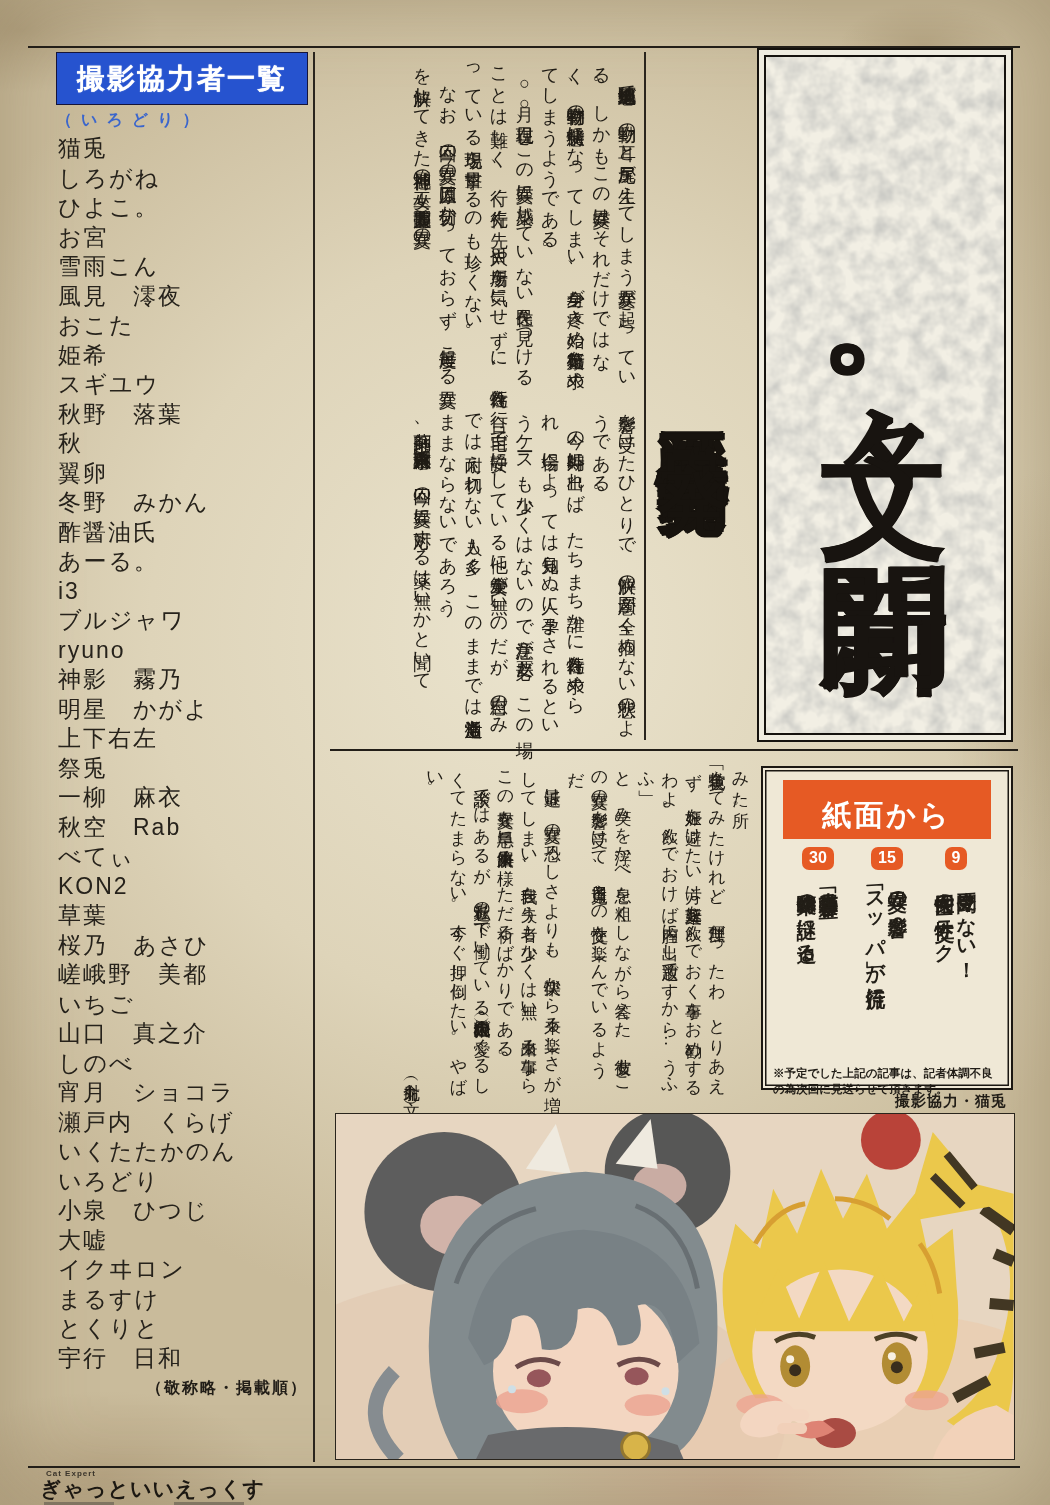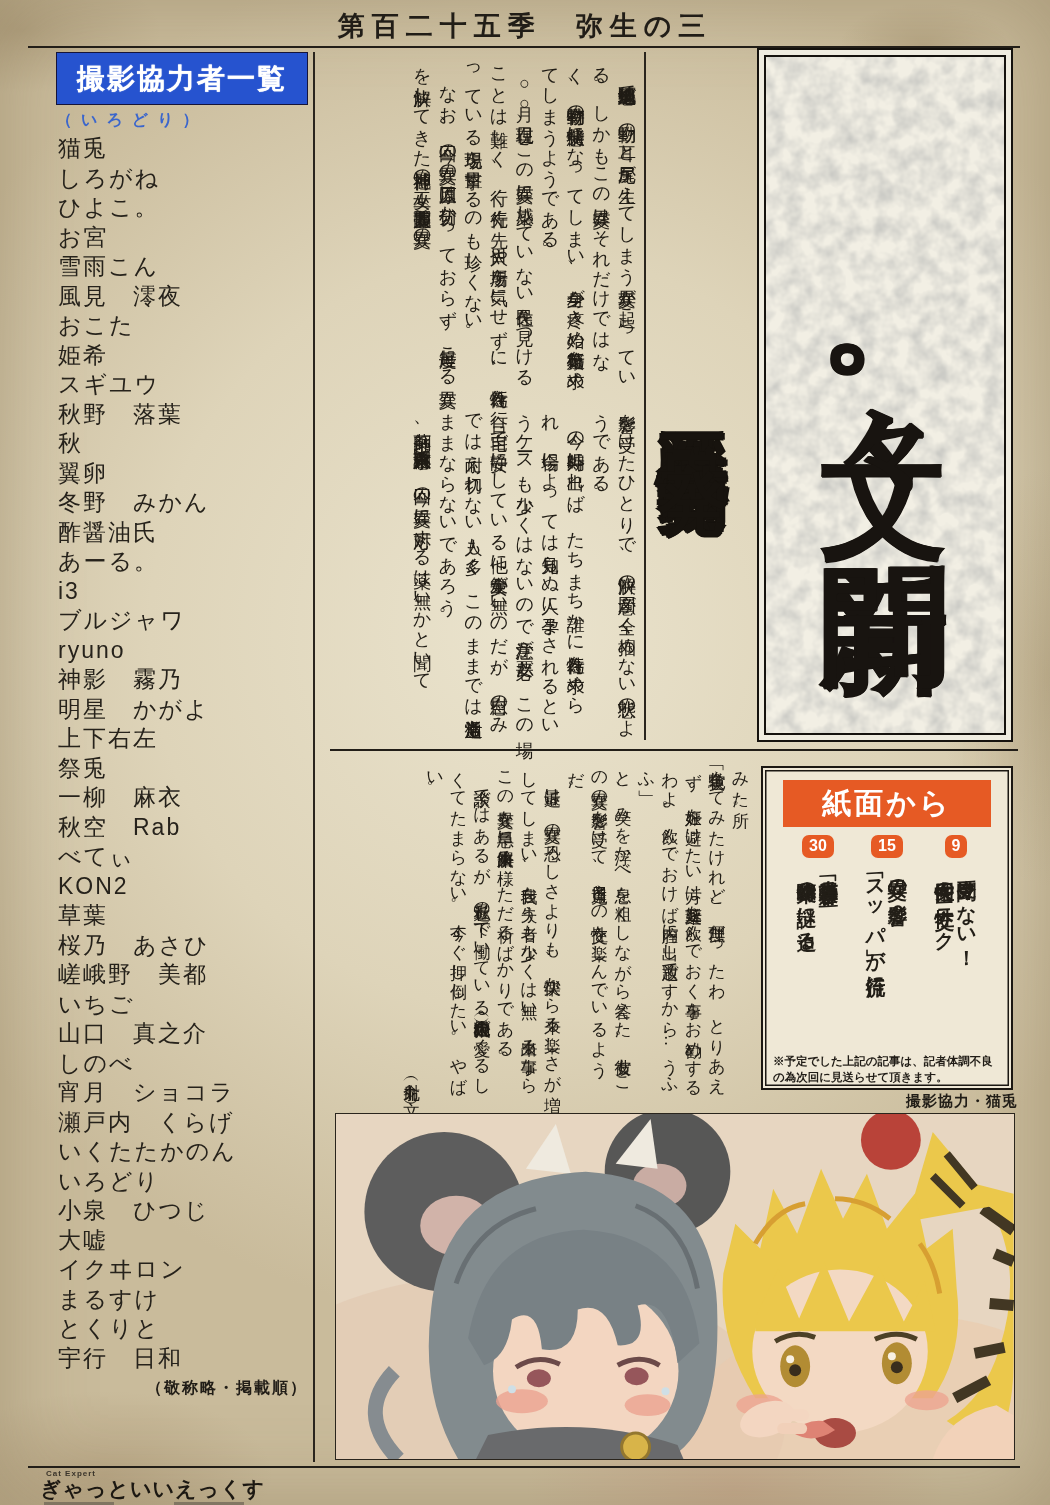--- a/index.html
+++ b/index.html
@@ -61,49 +61,48 @@
   #band1{position:absolute;left:331px;top:55px;width:308px;height:342px;font-size:18px;line-height:25.6px;}
   #band2{position:absolute;left:331px;top:401px;width:308px;height:340px;font-size:18px;line-height:25.6px;}
   #band3{position:absolute;left:338px;top:760px;width:414px;height:328px;font-size:17px;line-height:23.5px;}
   #band3 p:last-child{text-align:end;}
 
   
   .shimen-box{position:absolute;left:761px;top:766px;width:252px;height:324px;box-sizing:border-box;
     border:2px solid #1b1712;box-shadow:inset 0 0 0 2px #efe8d6, inset 0 0 0 3.5px #1b1712;
     background:#efe8d6;padding:10px 8px 6px;}
   .shimen-title{background:#e65a24;color:#fff;font-weight:bold;font-size:29px;text-align:center;
-    letter-spacing:3px;padding:4px 0 3px;margin:2px 12px 8px;}
+    letter-spacing:3px;padding:16px 0 3px;margin:2px 12px 8px;}
   .shimen-items{display:flex;flex-direction:row-reverse;justify-content:space-evenly;
     height:212px;margin-top:2px;}
   .teaser{display:flex;flex-direction:column;align-items:center;}
   .teaser-num{background:#e65a24;color:#fff;font-weight:bold;font-size:16px;line-height:1;
     padding:3px 7px 4px;margin-bottom:7px;border-radius:7px;}
   .teaser-text{writing-mode:vertical-rl;font-weight:bold;font-size:19.5px;line-height:22px;
     letter-spacing:1px;transform:skewY(-3deg);color:#221e17;}
   .shimen-note{font-size:11.5px;font-weight:bold;line-height:1.4;letter-spacing:0;margin:6px 2px 0;}
 
   
-  .photo-credit{position:absolute;right:32px;top:1092px;font-size:15px;font-weight:bold;letter-spacing:1px;}
+  .photo-credit{position:absolute;right:43px;top:1092px;font-size:15px;font-weight:bold;letter-spacing:1px;}
   .illustration-frame{position:absolute;left:335px;top:1113px;width:680px;height:347px;
     border:1.5px solid #2a251d;box-sizing:border-box;overflow:hidden;background:#ead9c4;}
   .illustration-frame svg{display:block;width:100%;height:100%;}
 
   
   .logo-block{position:absolute;left:40px;top:1469px;}
   .logo-small{font-size:8px;color:#3a342a;font-weight:bold;letter-spacing:1px;margin:0 0 0 6px;}
   .logo-text{font-size:21px;font-weight:900;letter-spacing:1px;color:#1c1812;line-height:1;}
   .logo-bars{display:flex;gap:60px;margin-top:3px;margin-left:4px;}
   .logo-bars i{display:block;height:3px;width:70px;background:#6b6354;opacity:.7;}
 </style>
 </head>
 <body>
 
 <div class="page">
 
-  <div class="issue-header">第百二十五季　弥生の三</div>
   <div class="rule-h" id="top-rule"></div>
 
   <div class="contributors">
     <div class="contrib-title-box">撮影協力者一覧</div>
     <div class="contrib-subtitle">（いろどり）</div>
     <ul class="names">
 
     <li>猫兎</li>
         <li>しろがね</li>
         <li>ひよこ。</li>

